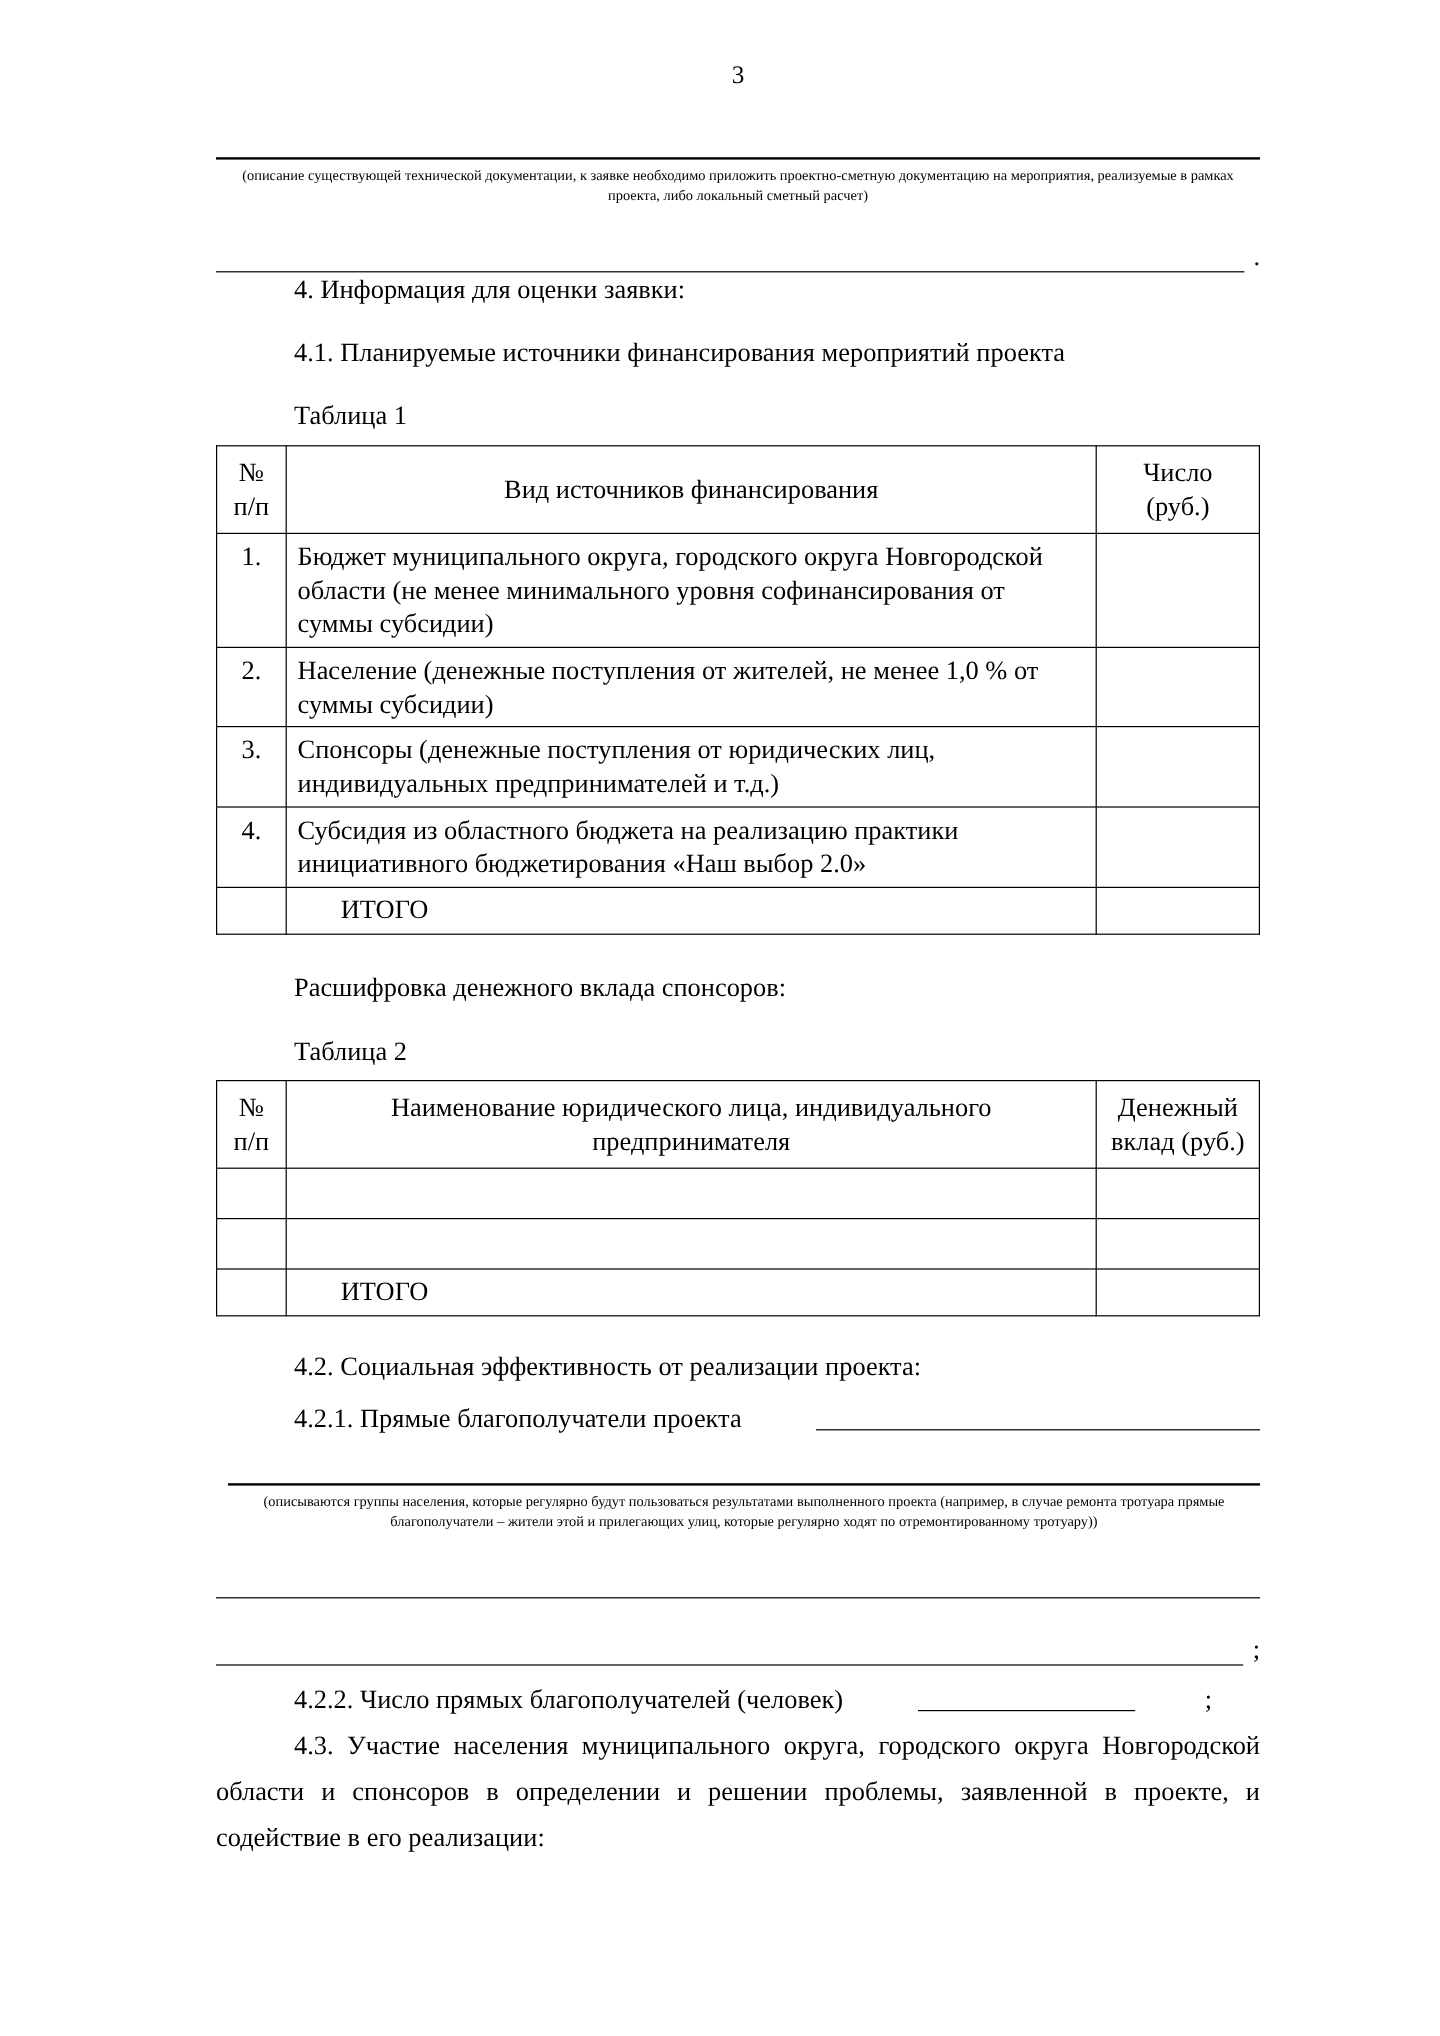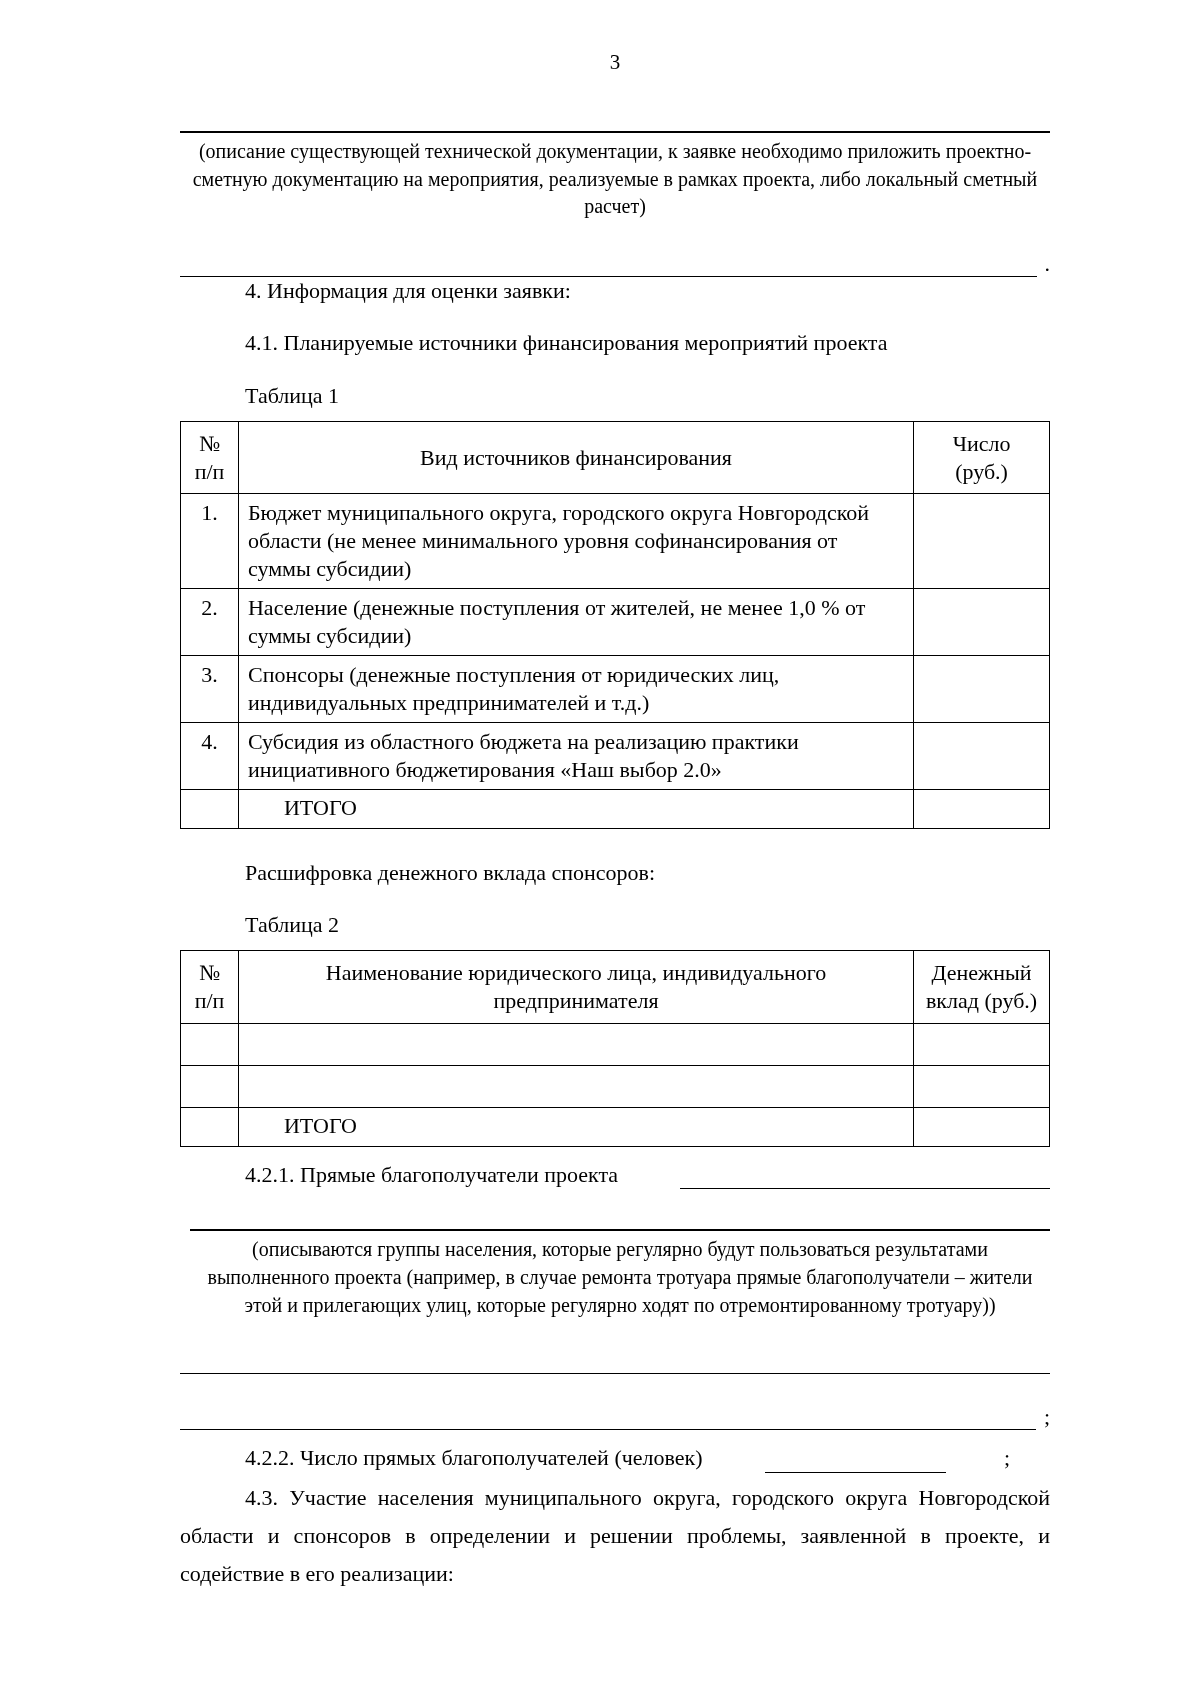--- a/index.html
+++ b/index.html
@@ -19,21 +19,21 @@
     padding-top: 50px;
   }
   .page-num { text-align: center; font-size: 21px; }
 
   
   .cap-block {
     margin-top: 56px;
     border-top: 2px solid #000;
     padding-top: 5px;
     text-align: center;
-    font-size: 20px;
+    font-size: 12px;
     line-height: 1.38;
   }
   .cap-block.second { margin-top: 40px; margin-left: 10px; }
 
   
   .blank-row {
     display: flex;
     align-items: flex-end;
     margin-top: 30px;
     font-size: 22px;
@@ -68,21 +68,21 @@
   .c-num { width: 58px; }
   .c-main { width: 676px; }
   .c-sum { width: 136px; }
   .pre { white-space: pre-line; }
   tr.blank-data td { height: 42px; }
   tr.total-row td { padding-top: 4px; padding-bottom: 6px; padding-left: 45px; }
 
   
   .label-fill {
     display: flex;
-    align-items: flex-end;
+    align-items: flex-start;
     margin-top: 14px;
     line-height: 1.3;
     gap: 48px;
   }
   .label-fill .lbl { white-space: nowrap; }
   .label-fill .fill {
     flex: 1;
     border-bottom: 1px solid #000;
     height: 1.1em;
     margin-left: 14px;
@@ -188,20 +188,21 @@
           <td></td>
         </tr>
         <tr class="total-row">
           <td></td>
           <td>ИТОГО</td>
           <td></td>
         </tr>
       </tbody>
     </table>
 
+    <div class="h-line indent" style="margin-top:28px;">4.2. Социальная эффективность от реализации проекта:</div>
 
     <div class="label-fill indent">
       <span class="lbl">4.2.1. Прямые благополучатели проекта</span>
       <span class="fill"></span>
     </div>
 
     <div class="cap-block second">
       <span>(описываются группы населения, которые регулярно будут пользоваться результатами выполненного проекта (например, в случае ремонта тротуара прямые благополучатели – жители этой и прилегающих улиц, которые регулярно ходят по отремонтированному тротуару))</span>
     </div>
 

